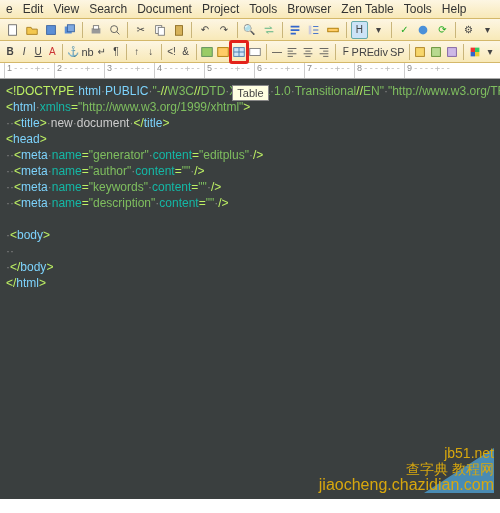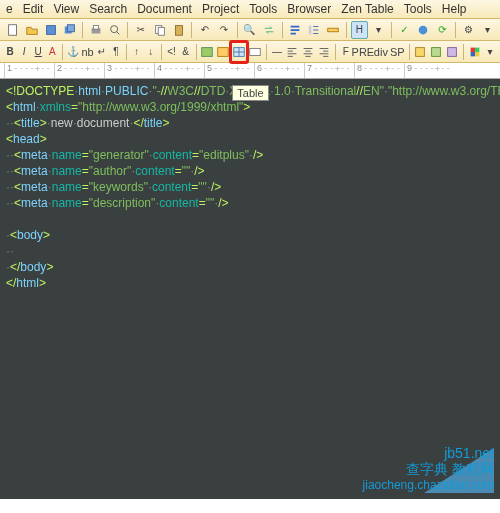--- a/index.html
+++ b/index.html
@@ -16,21 +16,21 @@
 .ruler { background:#fff; border-bottom:1px solid #aaa; height:16px; font-size:9px; color:#888; display:flex; overflow:hidden; padding-left:4px; }
 .ruler span { width:50px; flex-shrink:0; border-left:1px solid #ccc; padding-left:2px; position:relative; }
 .ruler span::before { content:"----+----"; letter-spacing:0px; color:#bbb; position:absolute; left:8px; top:0; font-family:monospace; }
 .editor { background:#3a3f3f; color:#ccc; font-family:Consolas,monospace; font-size:12px; line-height:16px; padding:4px 6px; height:420px; overflow:hidden; position:relative; }
 .line { white-space:pre; }
 .kw { color:#7dd3fc; }
 .str { color:#7fbf5f; }
 .pnc { color:#bef264; }
 .tag { color:#14b8a6; }
 .dim { color:#888; }
-.watermark { position:absolute; right:6px; bottom:6px; color:#0ea5e9; font-size:14px; opacity:.9; text-align:right; }
+.watermark { position:absolute; right:6px; bottom:6px; color:#eab308; font-size:14px; opacity:.9; text-align:right; }
 .watermark .tri { width:0;height:0;border-left:70px solid transparent;border-bottom:45px solid #4fa9e0;position:absolute;right:0;bottom:0;opacity:.8;}
 .watermark div { position:relative; z-index:2; }
 .fmt .b{font-weight:bold}.fmt .i{font-style:italic}.fmt .u{text-decoration:underline}
 .small{font-size:11px}
 </style>
 </head>
 <body>
 
 <div class="menubar">
   <span>e</span>
@@ -251,15 +251,15 @@
   <div class="line"> </div>
   <div class="line"><span class="dim">·</span><span class="pnc">&lt;</span><span class="kw">body</span><span class="pnc">&gt;</span></div>
   <div class="line"><span class="dim">··</span></div>
   <div class="line"><span class="dim">·</span><span class="pnc">&lt;/</span><span class="kw">body</span><span class="pnc">&gt;</span></div>
   <div class="line"><span class="pnc">&lt;/</span><span class="kw">html</span><span class="pnc">&gt;</span></div>
 
   <div class="watermark">
     <div class="tri"></div>
     <div>jb51.net</div>
     <div>查字典 教程网</div>
-    <div style="font-size:12px">jiaocheng.chazidian.com</div>
+    <div style="font-size:16px">jiaocheng.chazidian.com</div>
   </div>
 </div>
 
 </body></html>

